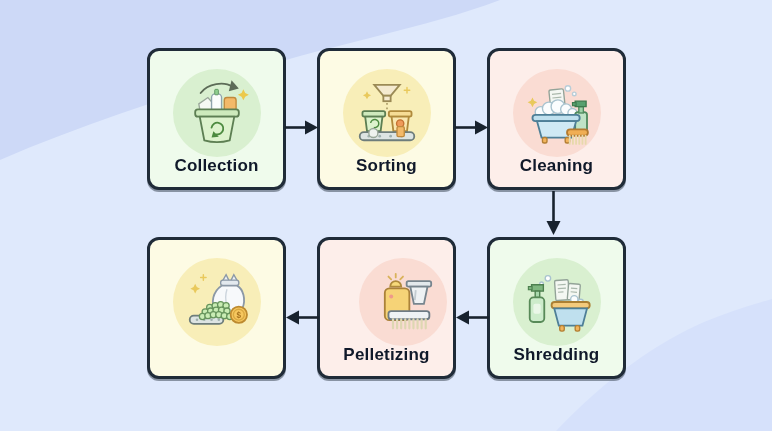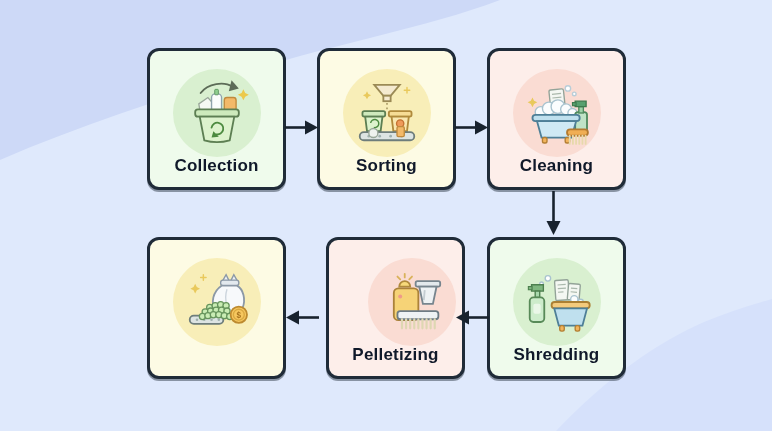--- a/index.html
+++ b/index.html
@@ -138,21 +138,21 @@
         <path d="M22 53 L65 53 L60 71 L27 71 Z" fill="#cfe9f4" stroke="#4e7f97" stroke-width="2"></path>
         <rect x="28" y="71" width="5" height="6" rx="2" fill="#f2b45c" stroke="#b37f33" stroke-width="1.5"></rect>
         <rect x="53" y="71" width="5" height="6" rx="2" fill="#f2b45c" stroke="#b37f33" stroke-width="1.5"></rect>
         <rect x="55" y="62" width="23" height="7" rx="3.5" fill="#f0ae53" stroke="#b37a2f" stroke-width="2"></rect>
         <path d="M58 69 v9 M61.5 69 v9 M65 69 v9 M68.5 69 v9 M72 69 v9 M75.5 69 v9" stroke="#e7d9ab" stroke-width="2" stroke-linecap="round"></path>
       </svg>
     </div>
     <div class="step-label">Cleaning</div>
   </div>
 
-  <div class="step-box theme-pink" style="left:326px;top:237px;padding-left:32px;">
+  <div class="step-box theme-pink" style="left:317px;top:237px;padding-left:32px;">
     <div class="icon-circle">
       <svg viewBox="0 0 88 88">
         <path d="M36 13 v4 M28 16 l3 3 M44 16 l-3 3" stroke="#d9b25a" stroke-width="2" stroke-linecap="round"></path>
         <path d="M30 27 a6 6 0 0 1 12 0 z" fill="#f7d97a" stroke="#b08a3c" stroke-width="2"></path>
         <rect x="24" y="29" width="27" height="35" rx="5" fill="#f6d377" stroke="#ab823a" stroke-width="2"></rect>
         <circle cx="31" cy="38" r="2.2" fill="#ef9a8a"></circle>
         <rect x="48" y="21" width="27" height="6" rx="2" fill="#e3e9ec" stroke="#77858e" stroke-width="2"></rect>
         <path d="M52 27 L71 27 L67 46 L56 46 Z" fill="#eef2f4" stroke="#77858e" stroke-width="2"></path>
         <path d="M58 31 L57 42" stroke="#c3ccd1" stroke-width="2"></path>
         <rect x="28" y="54" width="45" height="9" rx="3" fill="#eef2f4" stroke="#6d7b84" stroke-width="2"></rect>

